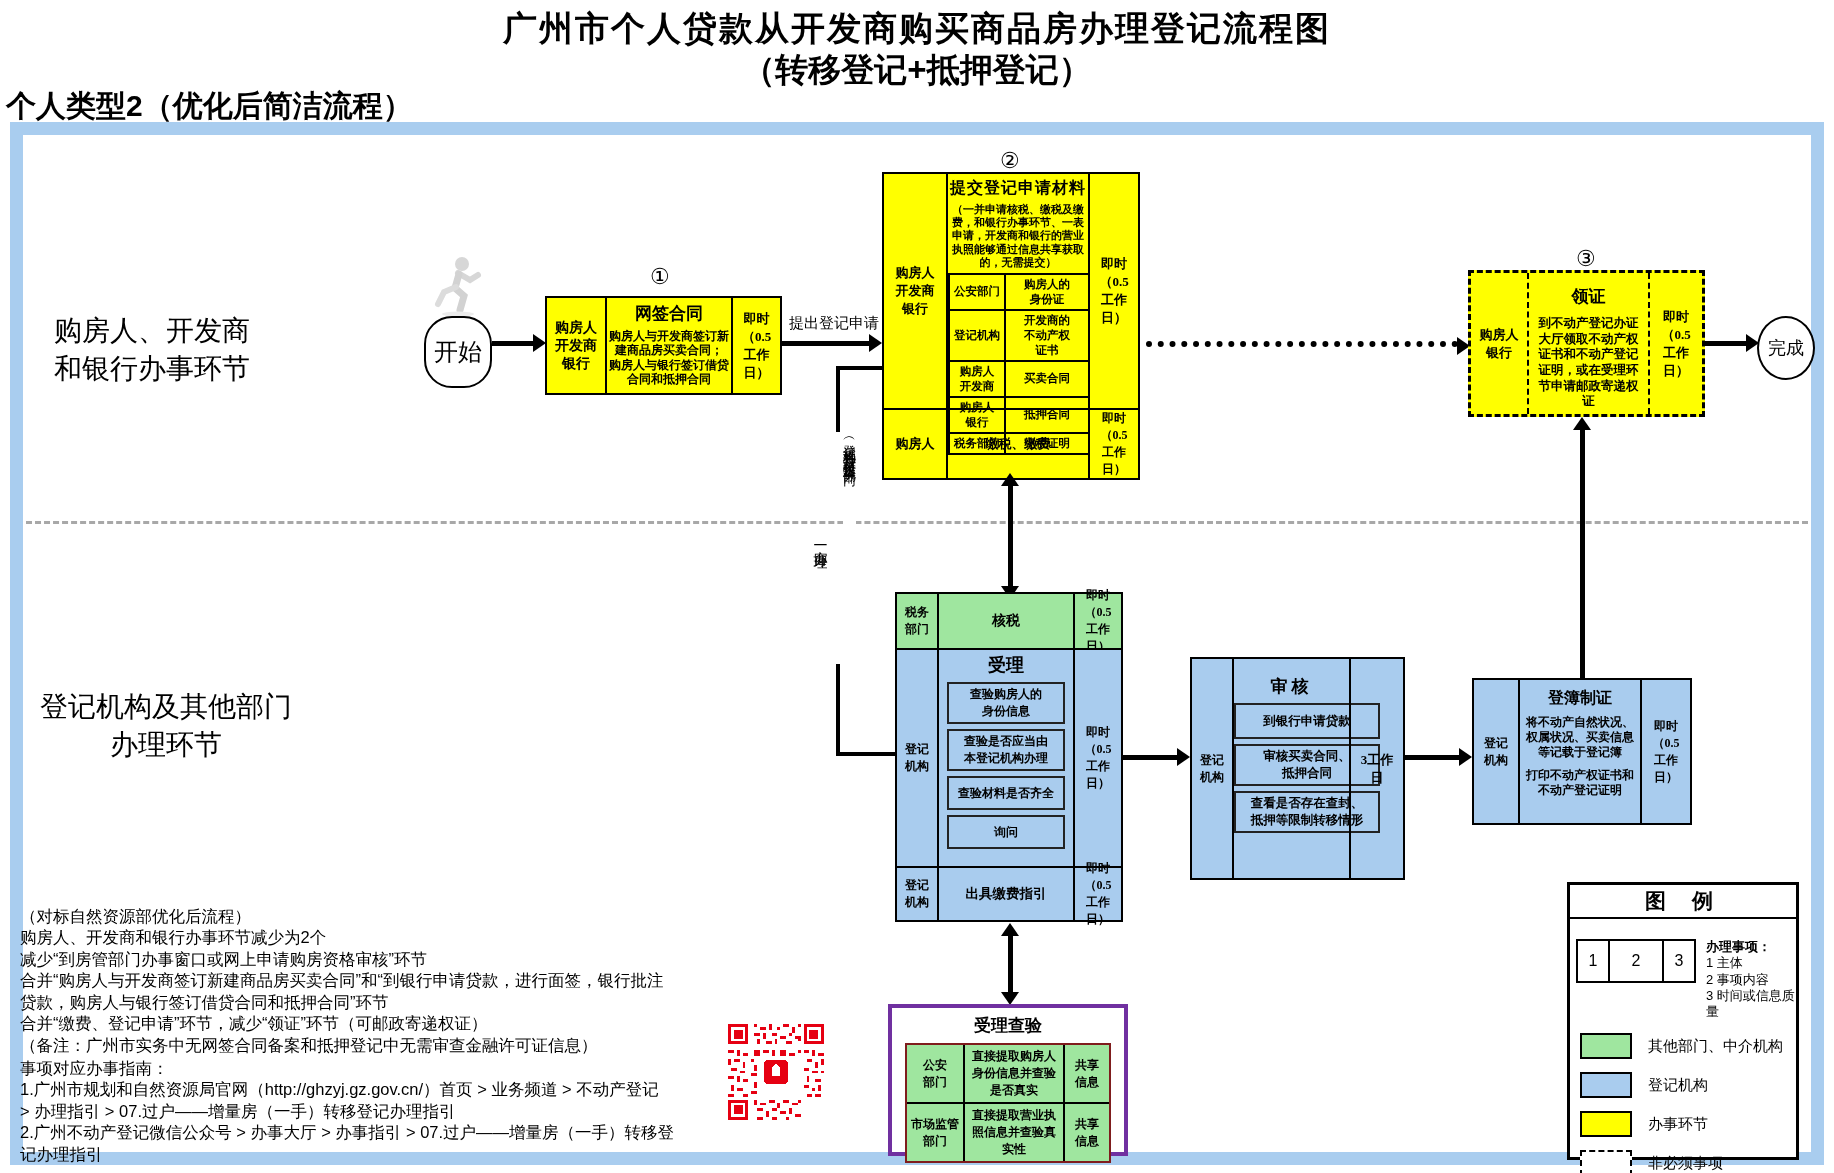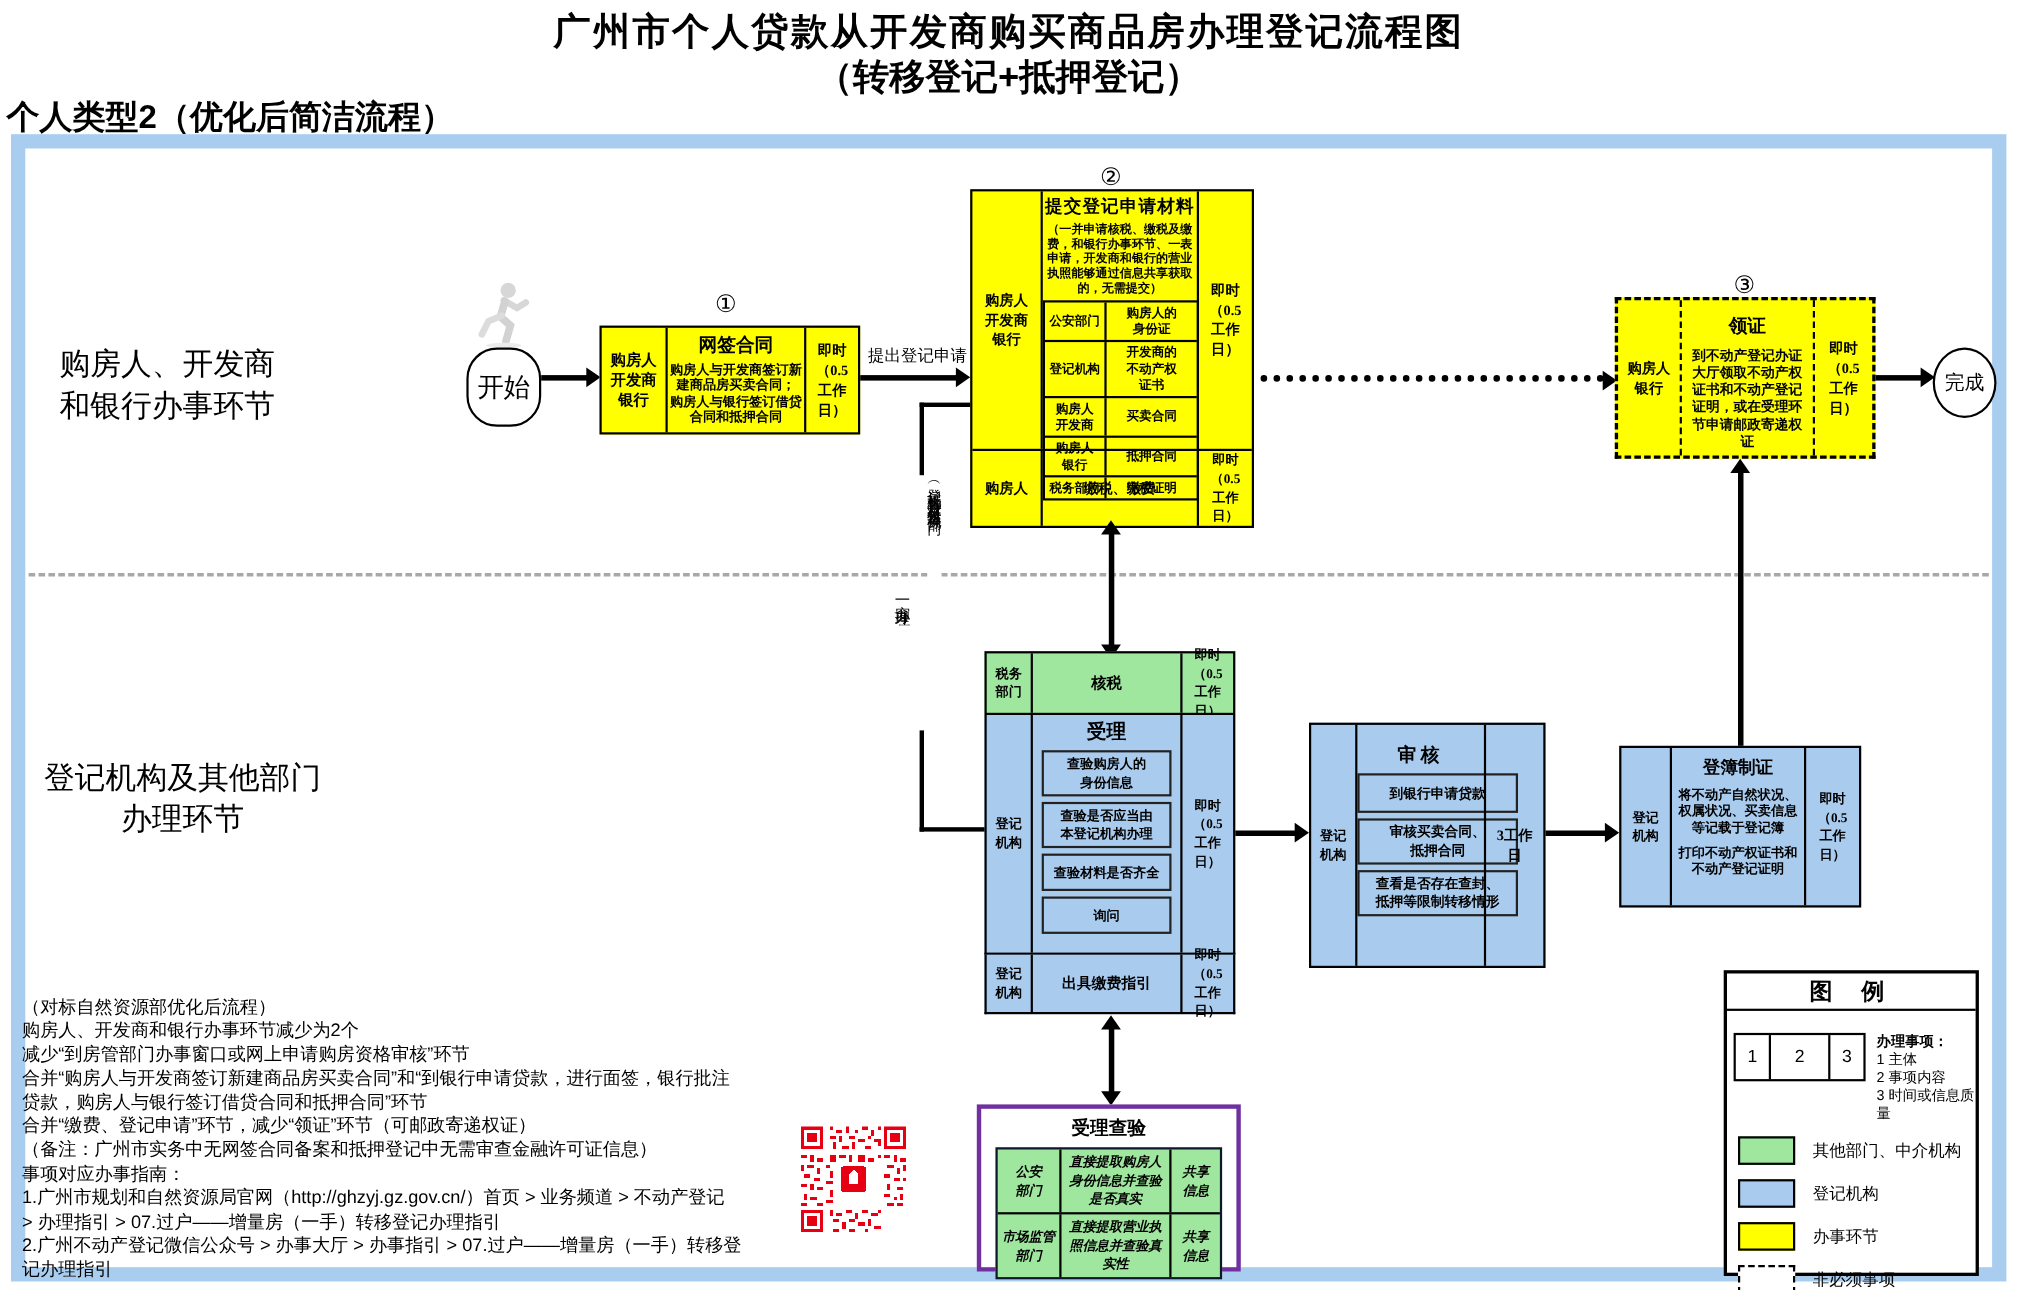--- a/index.html
+++ b/index.html
@@ -45,21 +45,21 @@
   .vtext{writing-mode:vertical-rl;text-orientation:upright;letter-spacing:2px;background:#fff;line-height:1;}
   
   .chk{border:2px solid #222;margin:5px auto 0;text-align:center;white-space:pre-line;display:flex;align-items:center;justify-content:center;}
   
   .itbl{border:2px solid #000;margin:4px auto 0;}
   .itbl .irow{display:flex;border-bottom:2px solid #000;}
   .itbl .irow:last-child{border-bottom:none;}
   .itbl .idep{flex:0 0 52px;border-right:2px solid #000;display:flex;align-items:center;justify-content:center;text-align:center;white-space:pre-line;padding:2px 1px;}
   .itbl .iitm{flex:1;display:flex;align-items:center;justify-content:center;text-align:center;white-space:pre-line;padding:2px 14px;}
   
-  .vtbl{border:2px solid #0f172a;background:#9fe69f;margin:6px auto 0;width:202px;font-style:italic;}
+  .vtbl{border:2px solid #7f1d1d;background:#9fe69f;margin:6px auto 0;width:202px;}
   .vtbl .irow{display:flex;border-bottom:2px solid #000;}
   .vtbl .irow:last-child{border-bottom:none;}
   .vtbl .c1{flex:0 0 54px;border-right:2px solid #000;}
   .vtbl .c2{flex:1;border-right:2px solid #000;}
   .vtbl .c3{flex:0 0 42px;}
   .vtbl .c1,.vtbl .c2,.vtbl .c3{display:flex;align-items:center;justify-content:center;text-align:center;white-space:pre-line;padding:3px 1px;font-size:12px;}
   
   .legend{border:3px solid #000;background:#fff;}
   .legtitle{height:32px;border-bottom:2px solid #000;display:flex;align-items:center;justify-content:center;font-size:21px;font-weight:bold;letter-spacing:26px;padding-left:18px;}
   .legrow{display:flex;align-items:center;margin:13px 0 0 10px;gap:16px;}

